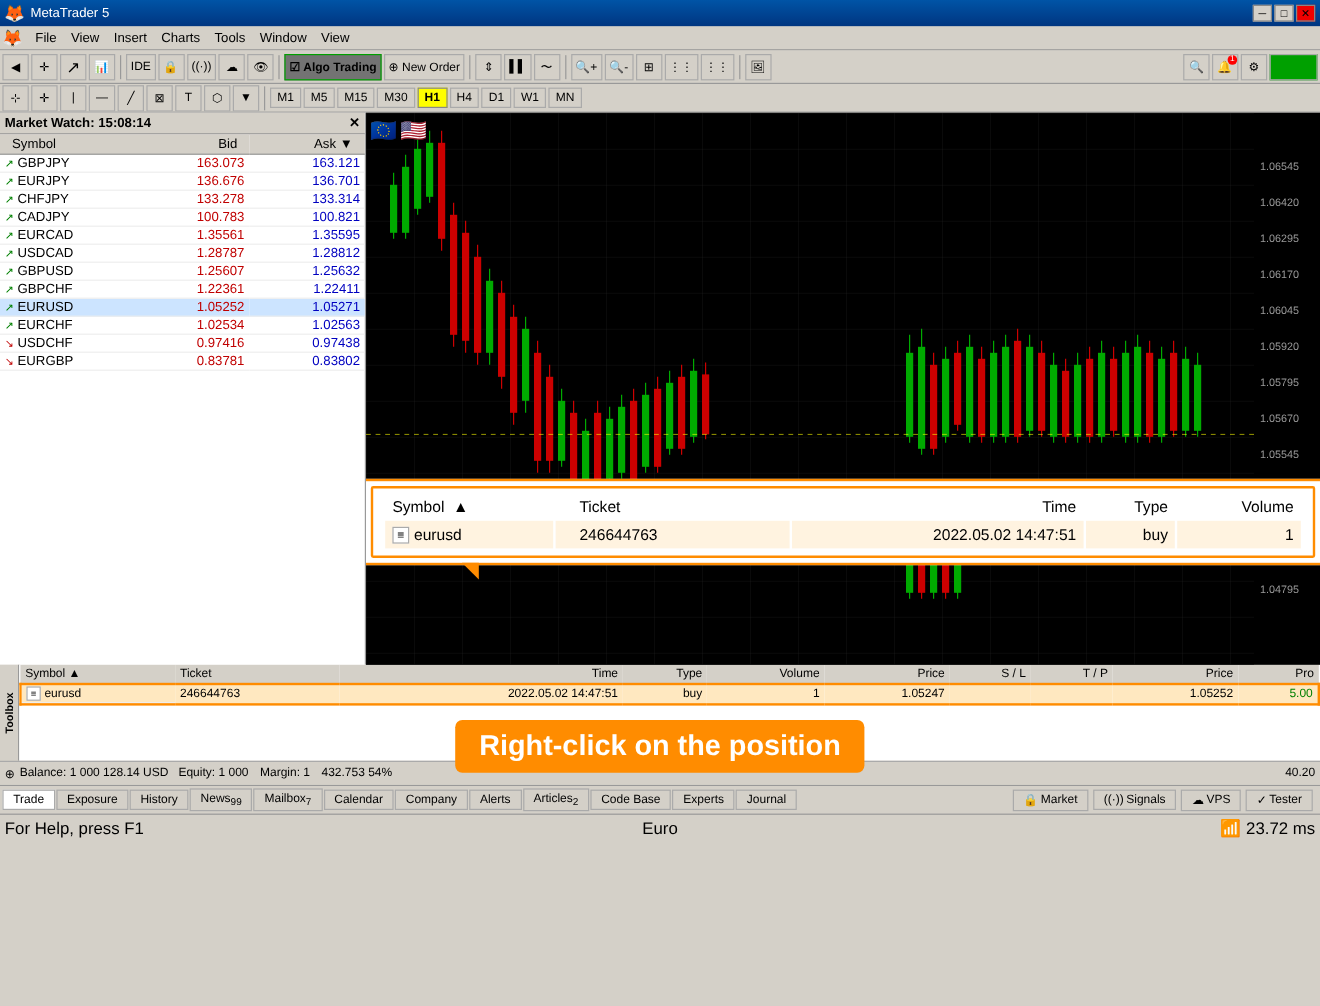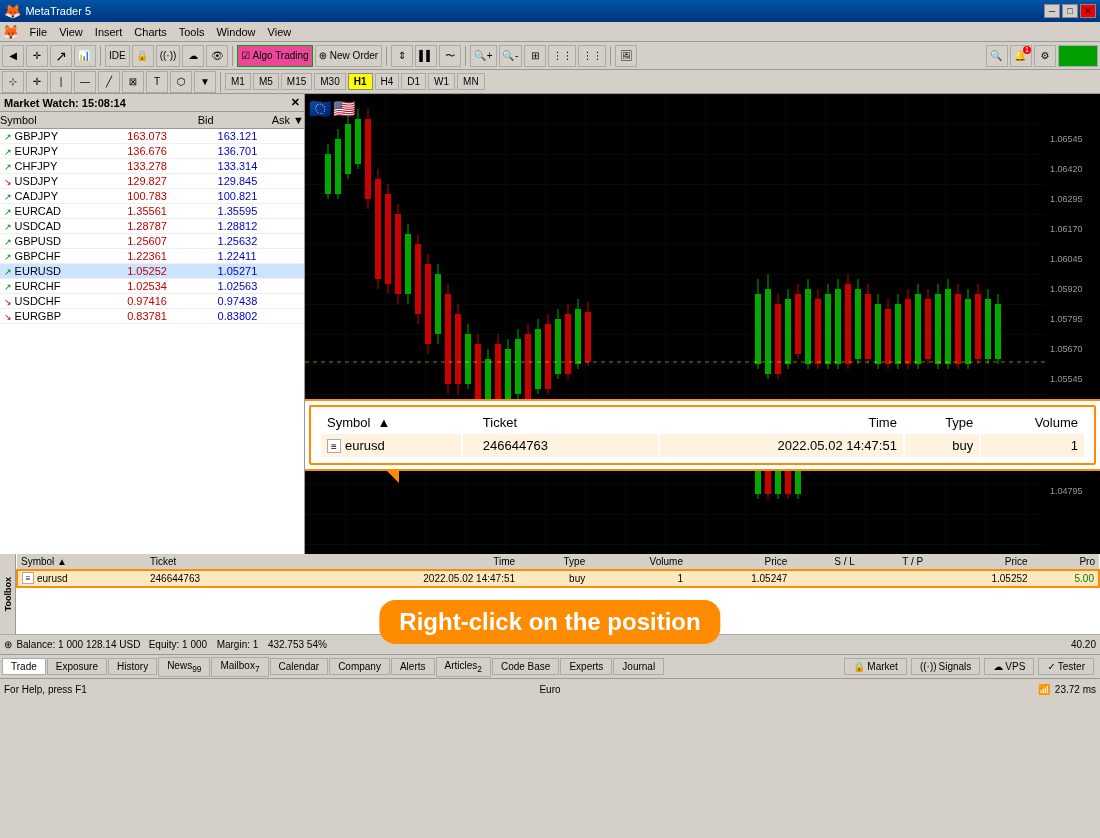--- a/index.html
+++ b/index.html
@@ -20,44 +20,44 @@
     .toolbar-btn { height: 22px; min-width: 22px; background: #d4d0c8; border: 1px solid #aaa; display: flex; align-items: center; justify-content: center; font-size: 10px; cursor: pointer; padding: 0 3px; }
     .toolbar-sep { width: 1px; height: 20px; background: #999; margin: 0 2px; }
     
     
     .toolbar2 { height: 24px; background: #d4d0c8; display: flex; align-items: center; padding: 0 2px; border-bottom: 1px solid #999; gap: 2px; }
     
     
     .market-watch { width: 305px; height: 100%; background: #ffffff; border-right: 1px solid #999; display: flex; flex-direction: column; flex-shrink: 0; }
     .market-watch-header { background: #d4d0c8; padding: 2px 4px; display: flex; justify-content: space-between; align-items: center; border-bottom: 1px solid #999; font-size: 11px; font-weight: bold; }
     .mw-table { width: 100%; border-collapse: collapse; font-size: 11px; }
-    .mw-table th { background: #d4d0c8; padding: 2px 0; text-align: left; border-bottom: 1px solid #999; font-weight: normal; }
+    .mw-table th { background: #d4d0c8; padding: 2px 10px; text-align: left; border-bottom: 1px solid #999; font-weight: normal; }
     .mw-table th.right { text-align: right; }
     .mw-table td { padding: 1px 4px; border-bottom: 1px solid #eee; }
-    .mw-table td.right { text-align: left; }
+    .mw-table td.right { text-align: right; }
     .mw-row-selected { background: #cce4ff; }
     .mw-symbol { color: #000; }
     .mw-bid { color: #c00000; }
     .mw-ask { color: #0000c0; }
     
     
     .chart-area { flex: 1; background: #000; position: relative; overflow: hidden; }
     
     
     .mw-tabs { display: flex; border-top: 1px solid #999; background: #d4d0c8; }
     .mw-tab { padding: 2px 8px; font-size: 10px; cursor: pointer; border-right: 1px solid #aaa; }
     .mw-tab-active { background: #fff; font-weight: bold; }
     
     
     .terminal-tabs { height: 24px; background: #d4d0c8; display: flex; align-items: center; border-top: 1px solid #999; padding: 0 2px; gap: 1px; overflow: hidden; }
     .terminal-tab { padding: 2px 8px; font-size: 10px; cursor: pointer; border: 1px solid #aaa; background: #d4d0c8; white-space: nowrap; }
     .terminal-tab-active { background: #fff; }
     
     
-    .status-bar { height: 22px; background: #d4d0c8; border-top: 1px solid #999; display: flex; align-items: center; padding: 0 4px; font-size: 10px; justify-content: space-between; }
+    .status-bar { height: 22px; background: #d4d0c8; border-top: 1px solid #999; display: flex; align-items: center; padding: 0 4px; font-size: 14px; justify-content: space-between; }
     
     
     .trade-table { width: 100%; border-collapse: collapse; font-size: 10px; }
     .trade-table th { background: #d4d0c8; padding: 2px 4px; text-align: left; border-bottom: 1px solid #999; font-weight: normal; white-space: nowrap; }
     .trade-table th.right { text-align: right; }
     .trade-table td { padding: 1px 4px; border-bottom: 1px solid #eee; white-space: nowrap; }
     .trade-table td.right { text-align: right; }
     .trade-row-selected { background: #ffe8c0; }
     
     
@@ -97,21 +97,21 @@
   <div class="toolbar-btn">✛</div>
   <div class="toolbar-btn" style="font-size:14px;">↗</div>
   <div class="toolbar-btn">📊</div>
   <div class="toolbar-sep"></div>
   <div class="toolbar-btn">IDE</div>
   <div class="toolbar-btn">🔒</div>
   <div class="toolbar-btn">((·))</div>
   <div class="toolbar-btn">☁</div>
   <div class="toolbar-btn">👁</div>
   <div class="toolbar-sep"></div>
-  <div class="toolbar-btn" style="background:#ec4899;border-color:#00a000;">☑ Algo Trading</div>
+  <div class="toolbar-btn" style="background:#737373;border-color:#00a000;font-weight:bold;">☑ Algo Trading</div>
   <div class="toolbar-btn">⊕ New Order</div>
   <div class="toolbar-sep"></div>
   <div class="toolbar-btn">⇕</div>
   <div class="toolbar-btn">▌▌</div>
   <div class="toolbar-btn">〜</div>
   <div class="toolbar-sep"></div>
   <div class="toolbar-btn">🔍+</div>
   <div class="toolbar-btn">🔍-</div>
   <div class="toolbar-btn">⊞</div>
   <div class="toolbar-btn">⋮⋮</div>
@@ -176,27 +176,20 @@
     </td>
     <td class="right mw-bid">136.676</td>
     <td class="right mw-ask">136.701</td>
   </tr>
           <tr>
     <td class="mw-symbol">
       <span style="color:#008000;font-size:9px;">↗</span> CHFJPY
     </td>
     <td class="right mw-bid">133.278</td>
     <td class="right mw-ask">133.314</td>
-  </tr>
-          <tr>
-    <td class="mw-symbol">
-      <span style="color:#c00000;font-size:9px;">↘</span> USDJPY
-    </td>
-    <td class="right mw-bid">129.827</td>
-    <td class="right mw-ask">129.845</td>
   </tr>
           <tr>
     <td class="mw-symbol">
       <span style="color:#008000;font-size:9px;">↗</span> CADJPY
     </td>
     <td class="right mw-bid">100.783</td>
     <td class="right mw-ask">100.821</td>
   </tr>
           <tr>
     <td class="mw-symbol">
@@ -538,21 +531,21 @@
   <div class="balance-bar">
     <span>⊕</span>
     <span>Balance: 1 000 128.14 USD &nbsp; Equity: 1 000 &nbsp;</span>
     <span>Margin: 1 &nbsp;</span>
     <span>432.753 54%</span>
     <span style="flex:1;"></span>
     <span>40.20</span>
   </div>
 
   <div style="position:relative;height:0;">
-    <div style="position:absolute;bottom:10px;left:50%;transform:translateX(-50%);background:#ff8c00;color:white;font-size:24px;font-weight:bold;padding:8px 20px;border-radius:16px;white-space:nowrap;z-index:20;">Right-click on the position</div>
+    <div style="position:absolute;bottom:10px;left:50%;transform:translateX(-50%);background:#ff8c00;color:white;font-size:24px;font-weight:bold;padding:8px 20px;border-radius:6px;white-space:nowrap;z-index:20;">Right-click on the position</div>
   </div>
 </div>
 
 <div class="terminal-tabs">
   <div class="terminal-tab terminal-tab-active">Trade</div>
   <div class="terminal-tab">Exposure</div>
   <div class="terminal-tab">History</div>
   <div class="terminal-tab">News<sub>99</sub></div>
   <div class="terminal-tab">Mailbox<sub>7</sub></div>
   <div class="terminal-tab">Calendar</div>

